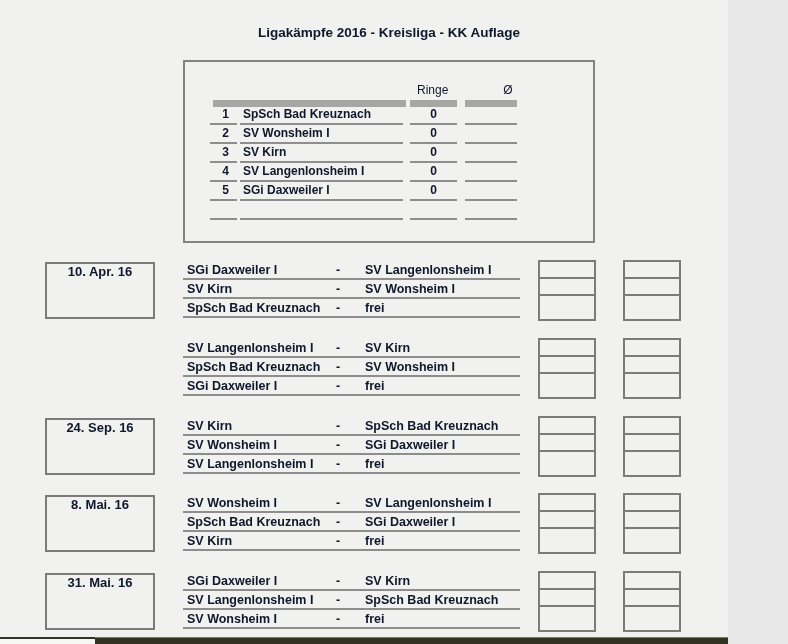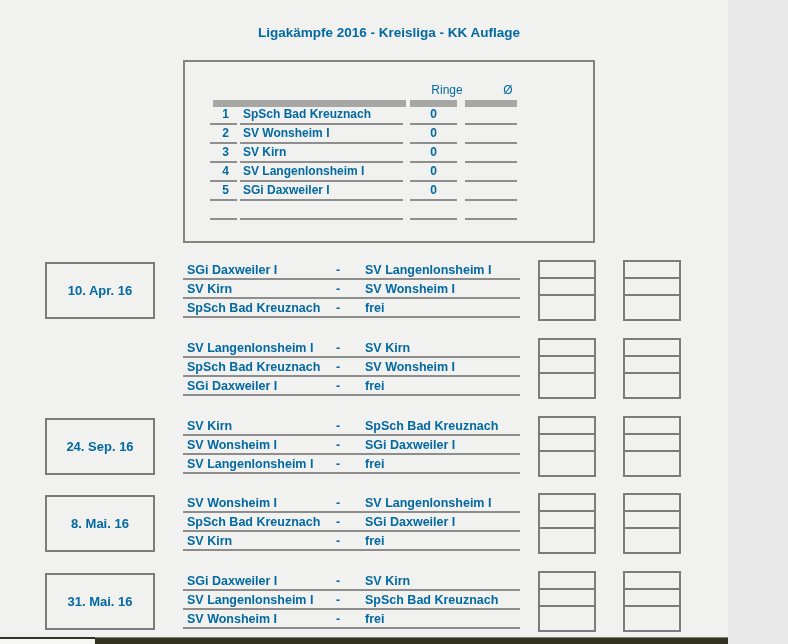--- a/index.html
+++ b/index.html
@@ -1,33 +1,33 @@
 <!DOCTYPE html>
 <html><head>
 <meta charset="utf-8">
 <style>
   * { margin:0; padding:0; box-sizing:border-box; }
   html,body { background:#e8e8e8; }
   .page {
     position:relative; width:728px; height:644px;
     background:#f1f1f0; overflow:hidden;
-    font-family:"Liberation Sans", sans-serif; color:#0369a1;
+    font-family:"Liberation Sans", sans-serif; color:#0f172a;
   }
   
   .title {
     position:absolute; top:25px; left:183px; width:412px;
     text-align:center; font-size:13.5px; font-weight:bold;
   }
   
   .standings {
     position:absolute; left:183px; top:60px; width:412px; height:183px;
     border:2px solid #838383; background:#f1f1f0;
   }
   .h-label { position:absolute; top:21px; height:15px; font-size:12px; }
-  .h-ringe { left:232px; width:60px; text-align:center; }
+  .h-ringe { left:232px; width:60px; }
   .h-avg   { left:293px; width:60px; text-align:center; }
   .bar { position:absolute; top:38px; height:7px; background:#a6a6a4; }
   .bar-name  { left:28px;  width:193px; }
   .bar-ringe { left:225px; width:47px; }
   .bar-avg   { left:280px; width:52px; }
   .st-rows { position:absolute; left:0; top:44px; width:100%; }
   .st-row  { position:relative; height:19px; }
   .st-row > span {
     position:absolute; top:0; height:19px;
     border-bottom:2px solid #8e8e8e;
@@ -36,21 +36,21 @@
   }
   .c-rank  { left:25px;  width:27px;  text-align:right; padding-right:8px; }
   .c-team  { left:55px;  width:163px; padding-left:3px; }
   .c-ringe { left:225px; width:47px;  text-align:center; }
   .c-avg   { left:280px; width:52px; }
   
   .block { position:absolute; left:0; width:788px; height:64px; }
   .date-box {
     position:absolute; left:45px; top:1px; width:110px; height:57px;
     border:2px solid #7b7b7b;
-    display:flex; align-items:center; justify-content:center;
+    display:flex; justify-content:center;
     font-size:13px; font-weight:bold;
   }
   .matches { position:absolute; left:183px; top:0; width:337px; }
   .m-row { position:relative; height:19px; border-bottom:2px solid #8d8d8d; }
   .m-row > span {
     position:absolute; bottom:1px; font-size:12.5px; font-weight:bold;
     white-space:nowrap;
   }
   .m-home { left:4px; }
   .m-dash { left:149px; width:12px; text-align:center; }

